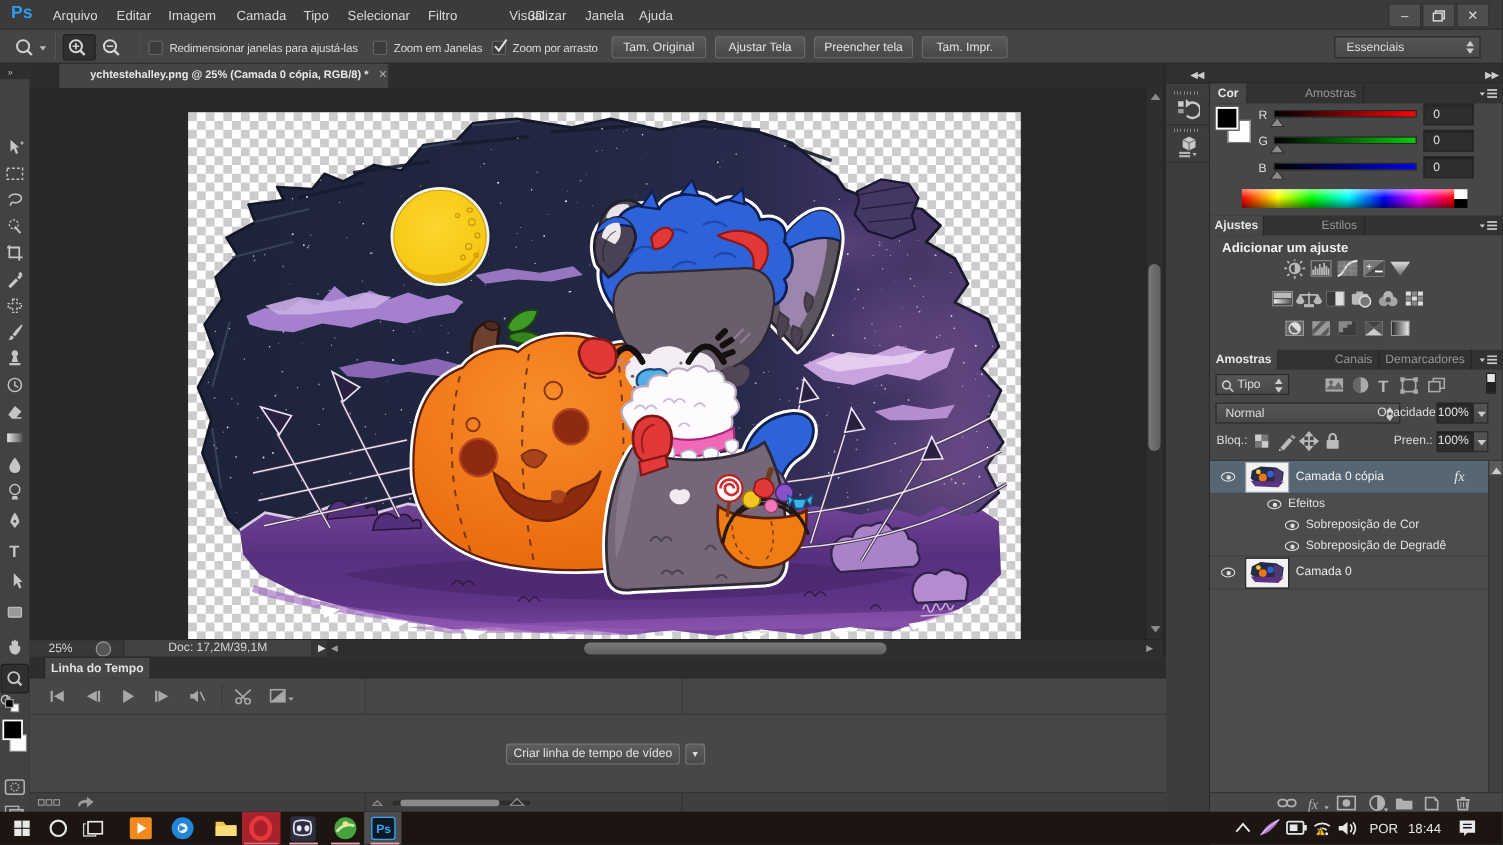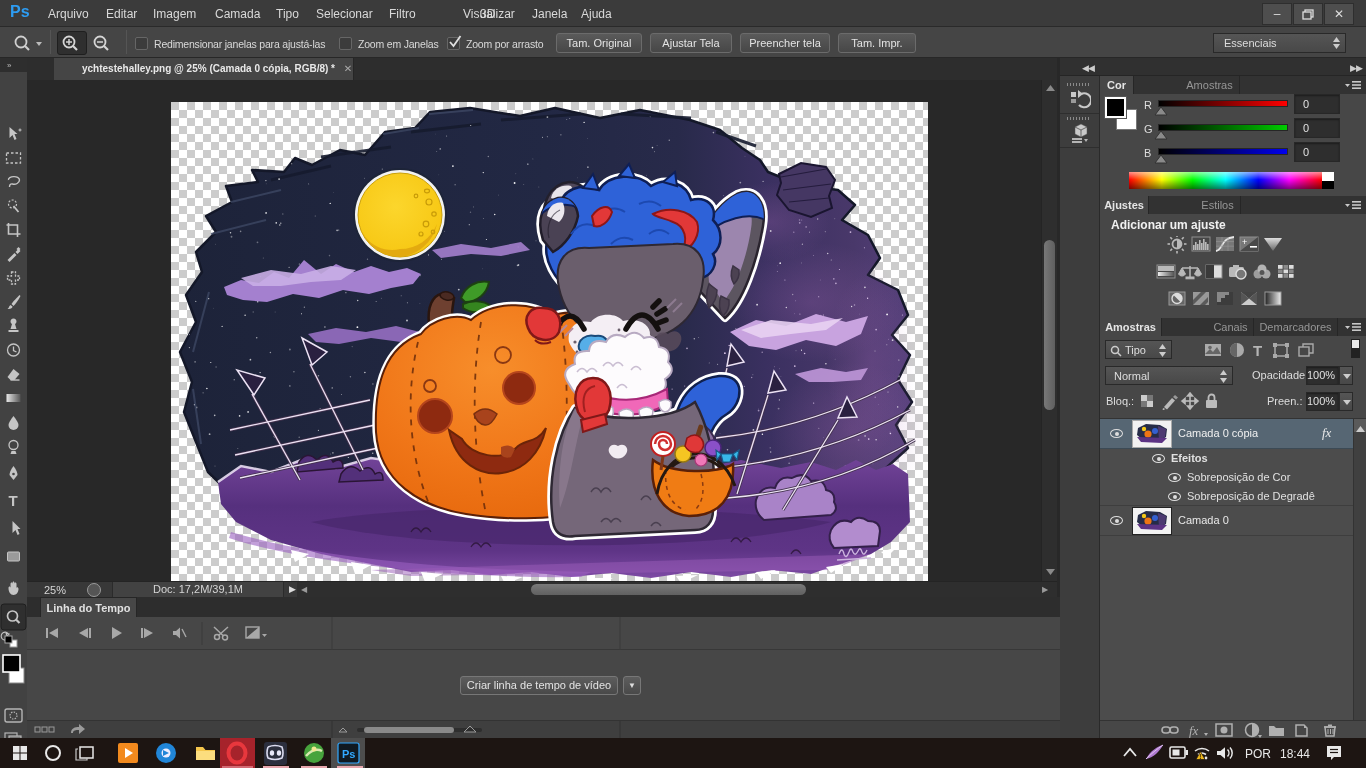--- a/index.html
+++ b/index.html
@@ -1521,21 +1521,21 @@
           <rect x="75" y="4" width="12" height="11" fill="none" stroke="#aaa" stroke-width="1.5"></rect>
           <rect x="73" y="2" width="4" height="4" fill="#aaa"></rect>
           <rect x="85" y="2" width="4" height="4" fill="#aaa"></rect>
           <rect x="73" y="13" width="4" height="4" fill="#aaa"></rect>
           <rect x="85" y="13" width="4" height="4" fill="#aaa"></rect>
           <rect x="99" y="6" width="10" height="9" fill="none" stroke="#aaa" stroke-width="1.4"></rect>
           <path d="M103 6 v-3 h10 v9 h-4" fill="none" stroke="#aaa" stroke-width="1.4"></path>
         </svg>
     <div class="abs" style="left:251px;top:3px;width:9px;height:19px;background:linear-gradient(#e8e8e8 0 45%,#222 45%);border:1px solid #222;"></div>
 
-    <div class="ddbox" style="left:5px;top:30px;width:128px;height:19px;">
+    <div class="ddbox" style="left:5px;top:30px;width:168px;height:19px;">
       <span style="position:absolute;left:8px;top:3px;">Normal</span>
       <svg style="position:absolute;right:4px;top:3px;" width="9" height="13">
             <path d="M4.5 0 L8 5 L1 5 Z" fill="#ccc"></path>
             <path d="M4.5 13 L8 8 L1 8 Z" fill="#ccc"></path>
           </svg>
     </div>
     <div class="abs" style="left:152px;top:33px;color:#ddd;font-size:11px;">Opacidade:</div>
     <div class="inbox" style="left:206px;top:30px;width:33px;height:19px;line-height:17px;text-align:right;padding-right:3px;">100%</div>
     <div class="ddbox" style="left:239px;top:30px;width:14px;height:19px;">
           <svg style="position:absolute;left:3px;top:7px;" width="9" height="6">
@@ -1580,21 +1580,21 @@
         <div class="abs" style="left:33px;top:2px;width:38px;height:26px;background:#fff;outline:1px solid #aaa;"></div>
         <svg class="abs" style="left:33px;top:2px;" width="38" height="26">
               <use href="#minithumb"></use>
             </svg>
         <div class="abs" style="left:78px;top:8px;color:#f0f0f0;font-size:11px;">Camada 0 cópia</div>
         <div class="abs" style="left:222px;top:6px;color:#e8e8e8;font-size:13px;font-style:italic;font-family:'Liberation Serif',serif;">fx</div>
       </div>
 
       <div class="abs" style="left:0;top:30px;width:253px;height:19px;background:#4c4c4c;">
         <div class="eye" style="left:52px;top:5px;"></div>
-        <div class="abs" style="left:71px;top:3px;color:#e0e0e0;font-size:11px;font-weight:bold;">Efeitos</div>
+        <div class="abs" style="left:71px;top:3px;color:#e0e0e0;font-size:11px;">Efeitos</div>
       </div>
       <div class="abs" style="left:0;top:49px;width:253px;height:19px;background:#4c4c4c;">
         <div class="eye" style="left:68px;top:5px;"></div>
         <div class="abs" style="left:87px;top:3px;color:#e0e0e0;font-size:11px;">Sobreposição de Cor</div>
       </div>
       <div class="abs" style="left:0;top:68px;width:253px;height:19px;background:#4c4c4c;border-bottom:1px solid #3e3e3e;">
         <div class="eye" style="left:68px;top:5px;"></div>
         <div class="abs" style="left:87px;top:3px;color:#e0e0e0;font-size:11px;">Sobreposição de Degradê</div>
       </div>
 

